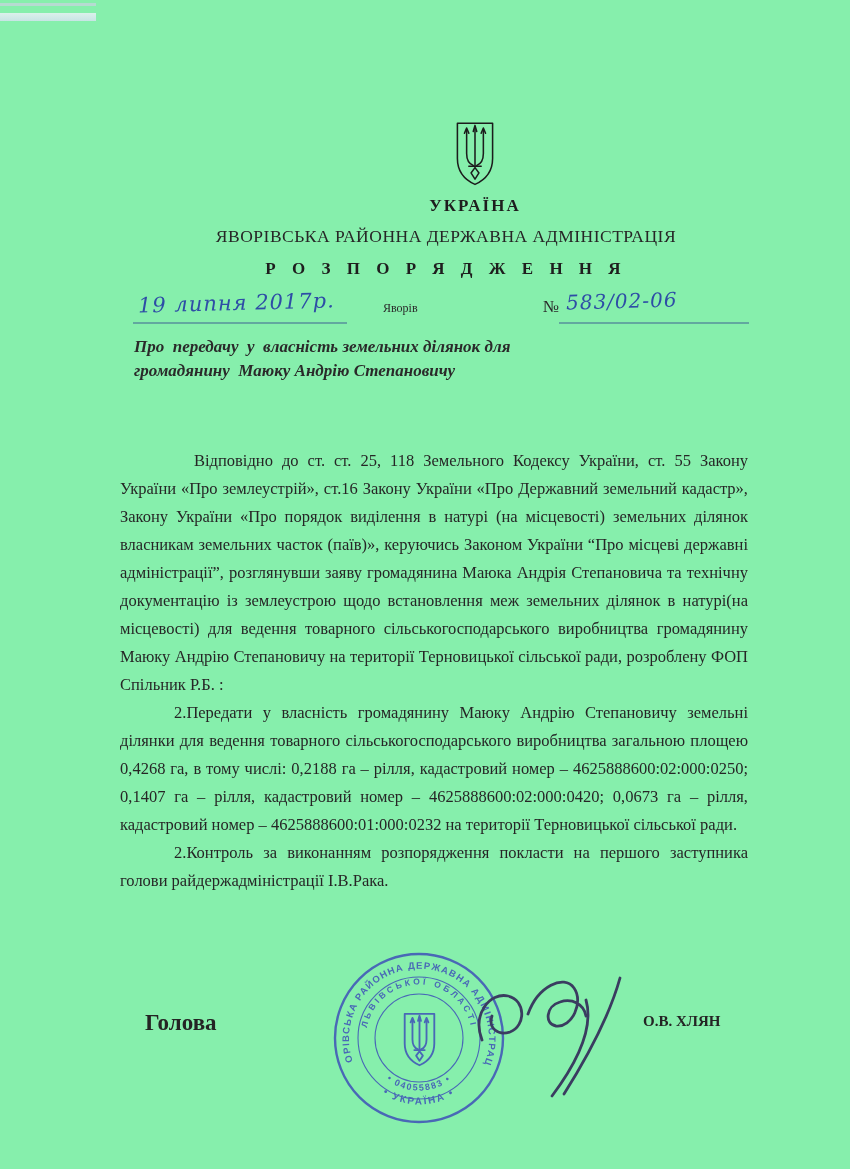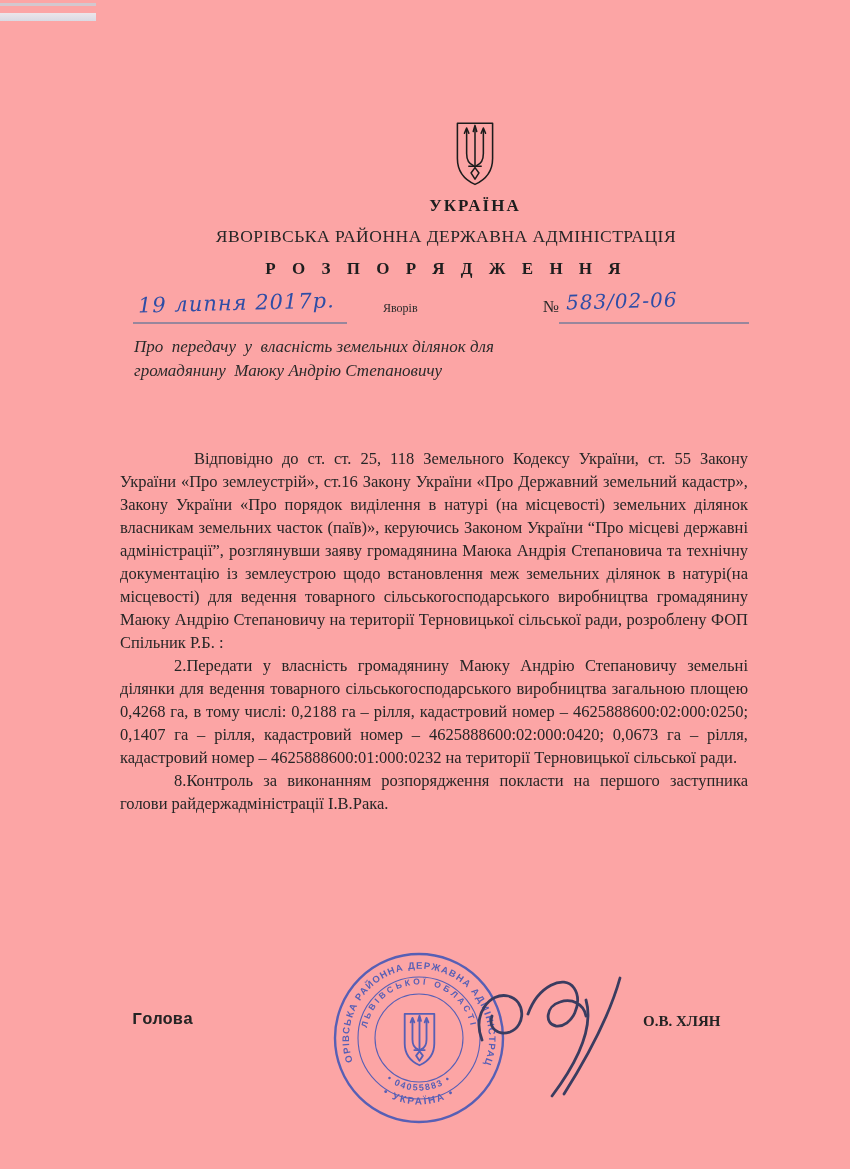--- a/index.html
+++ b/index.html
@@ -1,18 +1,18 @@
 <!DOCTYPE html>
 <html><head>
 <meta charset="utf-8">
 <style>
   html,body{margin:0;padding:0;}
   body{width:850px;height:1169px;background:#ffffff;position:relative;
        font-family:"Liberation Serif", serif;color:#242424;}
-  .page{position:absolute;left:0;top:0;width:850px;height:1169px;background:#fca5a5;overflow:hidden;}
+  .page{position:absolute;left:0;top:0;width:850px;height:1169px;background:#86efac;overflow:hidden;}
 
   .artifact1{position:absolute;left:0;top:3px;width:96px;height:3px;background:#c6d4de;opacity:.75;}
   .artifact2{position:absolute;left:0;top:13px;width:96px;height:8px;
              background:linear-gradient(#eaf1f6,#d3e3ee);opacity:.85;}
 
   .emblem{position:absolute;left:451px;top:121px;width:48px;height:66px;color:#1c1c1c;}
   .country{position:absolute;left:75px;top:196px;width:800px;text-align:center;
            font-weight:bold;font-size:17px;letter-spacing:2px;color:#1e1e1e;}
   .org{position:absolute;left:40px;top:226px;width:812px;text-align:center;
        font-size:17.5px;letter-spacing:.5px;color:#262626;}
@@ -22,30 +22,30 @@
   .hand{font-style:italic;color:#2e4da6;font-family:"DejaVu Serif", serif;}
   .hand-date{position:absolute;left:138px;top:291px;font-size:21px;transform:rotate(-1.5deg);letter-spacing:1px;}
   .city{position:absolute;left:383px;top:301px;font-size:12px;color:#2a2a2a;}
   .numlabel{position:absolute;left:543px;top:297px;font-size:17px;color:#2a2a2a;}
   .hand-num{position:absolute;left:566px;top:289px;font-size:20px;transform:rotate(-1.6deg);letter-spacing:1px;}
   .underline{position:absolute;height:2px;background:rgba(70,110,150,.55);}
   .ul-date{left:133px;top:322px;width:214px;}
   .ul-num{left:559px;top:322px;width:190px;}
 
   .subject{position:absolute;left:134px;top:335px;width:520px;
-           font-weight:normal;font-style:italic;font-size:17px;line-height:24px;color:#2a2a2a;}
+           font-weight:bold;font-style:italic;font-size:17px;line-height:24px;color:#2a2a2a;}
   .subject div{white-space:pre-wrap;}
 
   .bodytext{position:absolute;left:120px;top:447px;width:628px;
-            font-size:16.5px;line-height:23px;text-align:justify;color:#262626;}
+            font-size:16.5px;line-height:28px;text-align:justify;color:#262626;}
   .bodytext p{margin:0;}
   .bodytext p.opening{text-indent:74px;}
   .bodytext p.item{text-indent:54px;}
 
-  .sig-title{position:absolute;left:132px;top:1010px;font-weight:bold;font-size:17px;color:#242424;font-family:Liberation Mono, monospace;}
+  .sig-title{position:absolute;left:145px;top:1010px;font-weight:bold;font-size:23px;color:#242424;}
   .sig-name{position:absolute;left:643px;top:1013px;font-weight:bold;font-size:15px;color:#242424;}
 
   .stamp{position:absolute;left:329px;top:948px;width:180px;height:180px;opacity:.88;}
   .stamp text{font-family:"Liberation Sans", sans-serif;font-weight:bold;}
   .st-outer{font-size:9.5px;letter-spacing:1.2px;}
   .st-outer-b{font-size:10px;letter-spacing:2px;}
   .st-inner{font-size:8.5px;letter-spacing:3px;}
   .st-inner-b{font-size:9px;letter-spacing:1.5px;}
 
   .signature{position:absolute;left:468px;top:970px;width:230px;height:140px;}
@@ -91,21 +91,21 @@
   <div class="ul-num underline"></div>
 
   <div class="subject">
     <div>Про  передачу  у  власність земельних ділянок для</div>
     <div>громадянину  Маюку Андрію Степановичу</div>
   </div>
 
   <div class="bodytext">
     <p class="opening">Відповідно до ст. ст. 25, 118 Земельного Кодексу України, ст. 55 Закону України «Про землеустрій», ст.16 Закону України «Про Державний земельний кадастр», Закону України «Про порядок виділення в натурі (на місцевості) земельних ділянок власникам земельних часток (паїв)», керуючись Законом України “Про місцеві державні адміністрації”, розглянувши заяву громадянина Маюка Андрія Степановича та технічну документацію із землеустрою щодо встановлення меж земельних ділянок в натурі(на місцевості) для ведення товарного сільськогосподарського виробництва громадянину Маюку Андрію Степановичу на території Терновицької сільської ради, розроблену ФОП Спільник Р.Б. :</p>
     <p class="item">2.Передати у власність громадянину Маюку Андрію Степановичу земельні ділянки для ведення товарного сільськогосподарського виробництва загальною площею 0,4268 га, в тому числі: 0,2188 га – рілля, кадастровий номер – 4625888600:02:000:0250; 0,1407 га – рілля, кадастровий номер – 4625888600:02:000:0420; 0,0673 га – рілля, кадастровий номер – 4625888600:01:000:0232 на території Терновицької сільської ради.</p>
-    <p class="item">8.Контроль за виконанням розпорядження покласти на першого заступника голови райдержадміністрації І.В.Рака.</p>
+    <p class="item">2.Контроль за виконанням розпорядження покласти на першого заступника голови райдержадміністрації І.В.Рака.</p>
   </div>
 
   <div class="sig-title">Голова</div>
   <div class="sig-name">О.В. ХЛЯН</div>
 
   <svg class="stamp" viewBox="0 0 180 180">
     <defs>
       <path id="arcOuterTop" d="M 24 114 A 70 70 0 1 1 156 114" fill="none"></path>
       <path id="arcOuterBottom" d="M 32 122 A 66 66 0 0 0 148 122" fill="none"></path>
       <path id="arcInnerTop" d="M 42 112 A 53 53 0 1 1 138 112" fill="none"></path>

